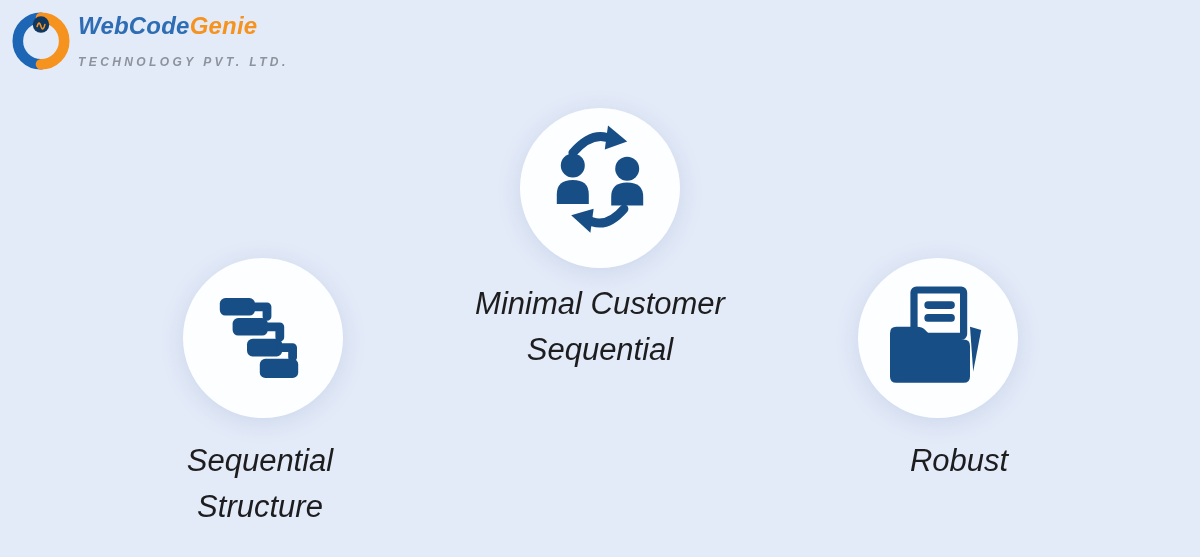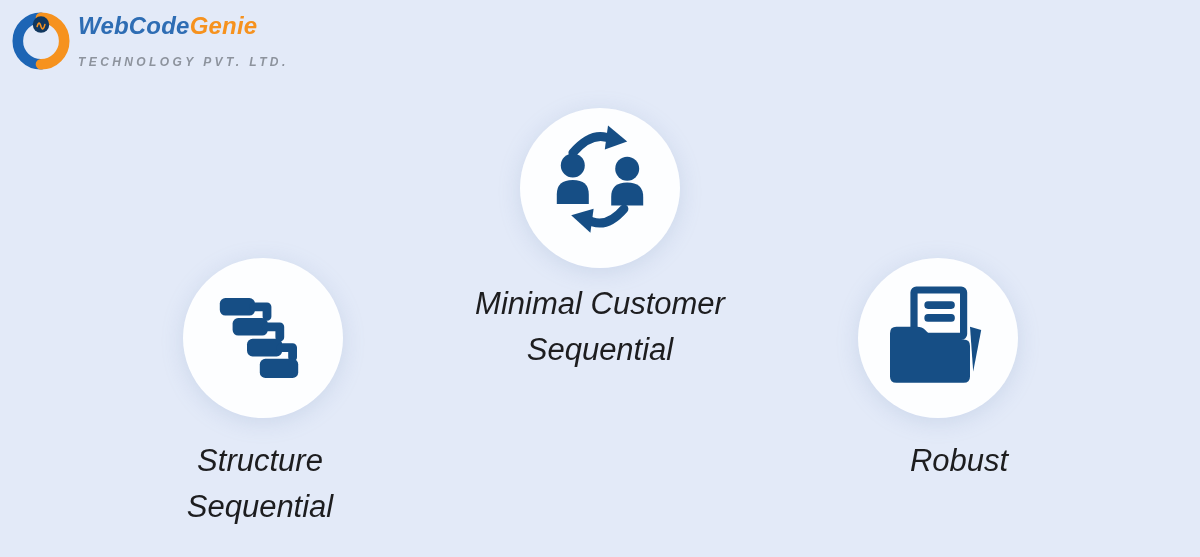--- a/index.html
+++ b/index.html
@@ -151,21 +151,21 @@
       <path d="M20 74 L20 47 Q20 43 24 43 L37 43 Q40 43 42 45 L46 49 Q48 51 51 51 L66 51 Q70 51 70 55 L70 74 Q70 78 66 78 L24 78 Q20 78 20 74 Z" fill="#164e85"></path>
     </svg>
   </div>
 
   <div class="principle-label label-center">
     <div>Minimal Customer</div>
     <div>Sequential</div>
   </div>
 
   <div class="principle-label label-left">
+    <div>Sequential</div>
     <div>Structure</div>
-    <div>Sequential</div>
   </div>
 
   <div class="principle-label label-right">
     <div>Robust</div>
   </div>
 
 </div>
 
 </body></html>

